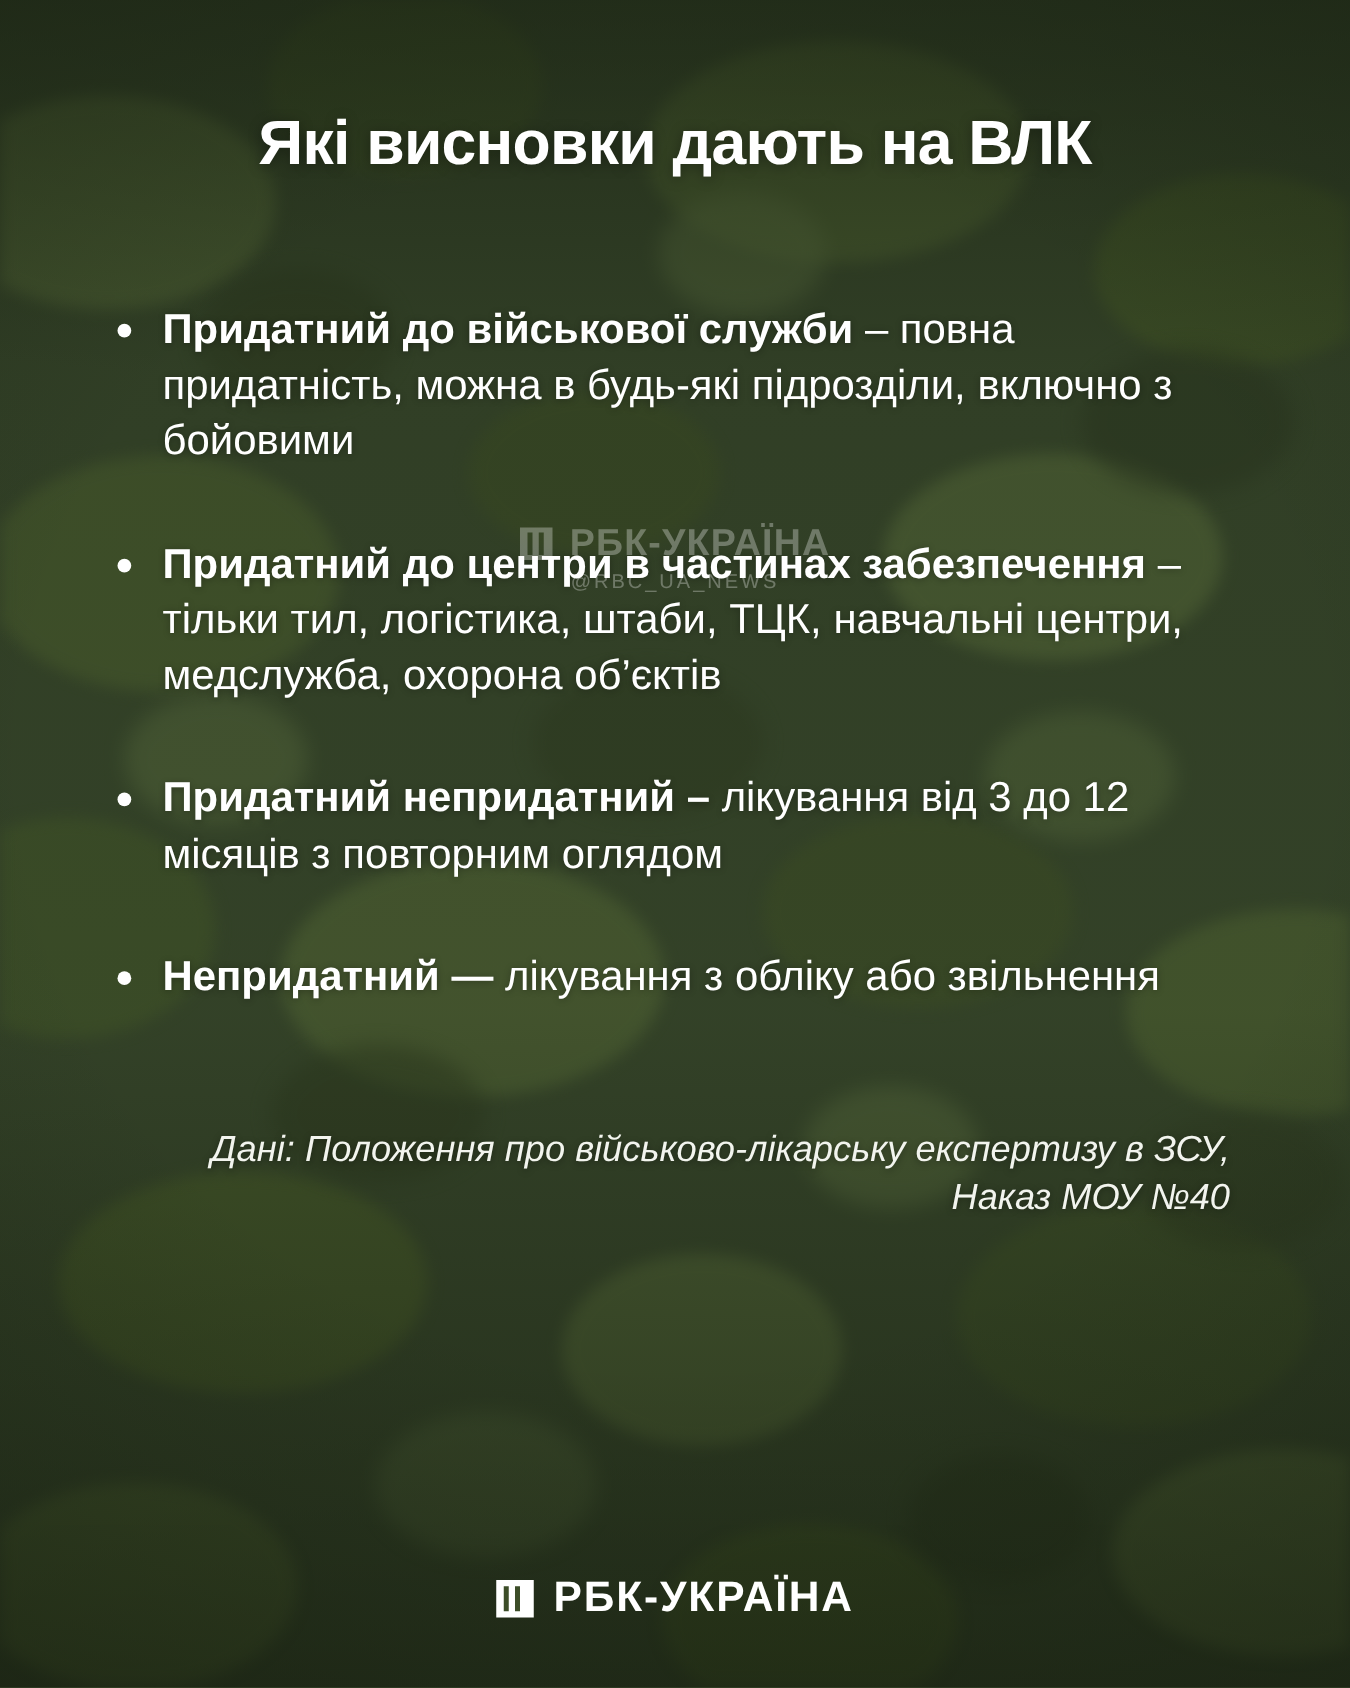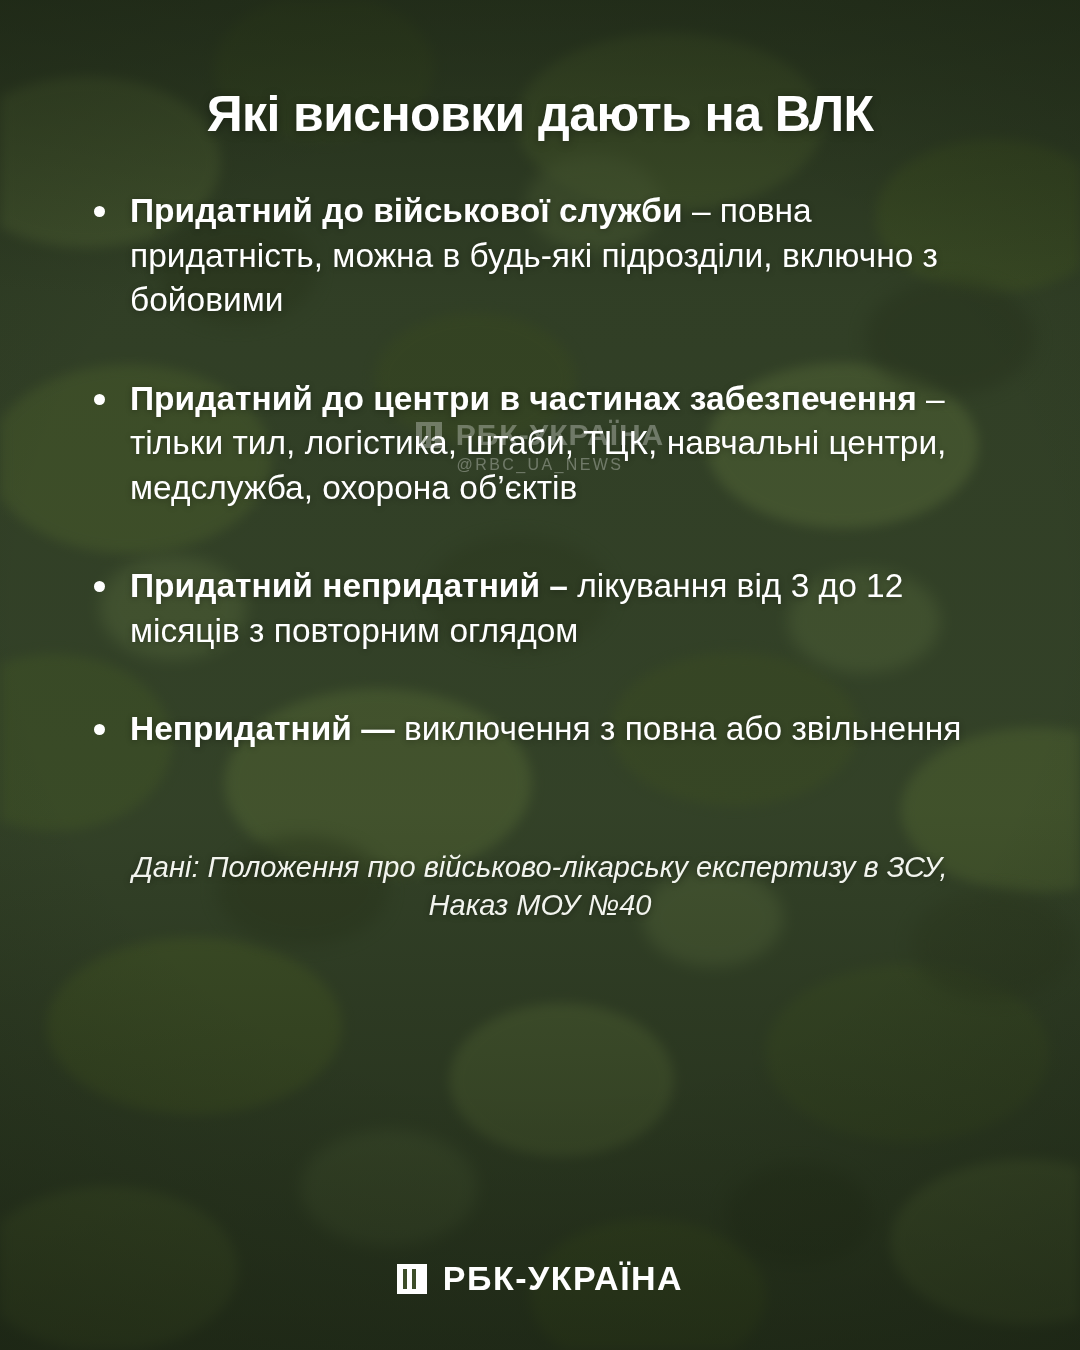--- a/index.html
+++ b/index.html
@@ -92,21 +92,21 @@
     text-align: center;
     font-size: 50px;
     font-weight: bold;
     letter-spacing: -0.6px;
     line-height: 1.12;
     color: #ffffff;
     text-shadow: 0 2px 10px rgba(0,0,0,.35);
   }
 
   .bullet-list {
-    margin-top: 47px;
+    margin-top: 100px;
     list-style: none;
   }
 
   .bullet-item {
     position: relative;
     padding-left: 58px;
     margin-bottom: 54px;
     font-size: 33.5px;
     line-height: 1.33;
     color: #ffffff;
@@ -124,21 +124,21 @@
     border-radius: 50%;
     background: #ffffff;
   }
 
   .bullet-item b {
     font-weight: bold;
   }
 
   .source-note {
     margin-top: 96px;
-    text-align: center;
+    text-align: right;
     font-style: italic;
     font-size: 29px;
     line-height: 1.33;
     color: #f2f4ee;
     text-shadow: 0 1px 6px rgba(0,0,0,.35);
     padding: 0 24px;
   }
 
   
   .watermark {
@@ -248,21 +248,21 @@
     <li class="bullet-item">
       <b>Придатний до військової служби</b><span> – повна придатність, можна в будь-які підрозділи, включно з бойовими</span>
     </li>
     <li class="bullet-item">
       <b>Придатний до центри в частинах забезпечення</b><span> – тільки тил, логістика, штаби, ТЦК, навчальні центри, медслужба, охорона об’єктів</span>
     </li>
     <li class="bullet-item">
       <b>Придатний непридатний –</b><span> лікування від 3 до 12 місяців з повторним оглядом</span>
     </li>
     <li class="bullet-item">
-      <b>Непридатний —</b><span> виключення з повна або звільнення</span>
+      <b>Непридатний —</b><span> лікування з обліку або звільнення</span>
     </li>
   </ul>
 
   <div class="source-note">Дані: Положення про військово-лікарську експертизу в ЗСУ, Наказ МОУ №40</div>
 </div>
 
 <div class="footer-logo">
   <span class="logo-mark"></span>
   <span class="brand-text">РБК-УКРАЇНА</span>
 </div>

